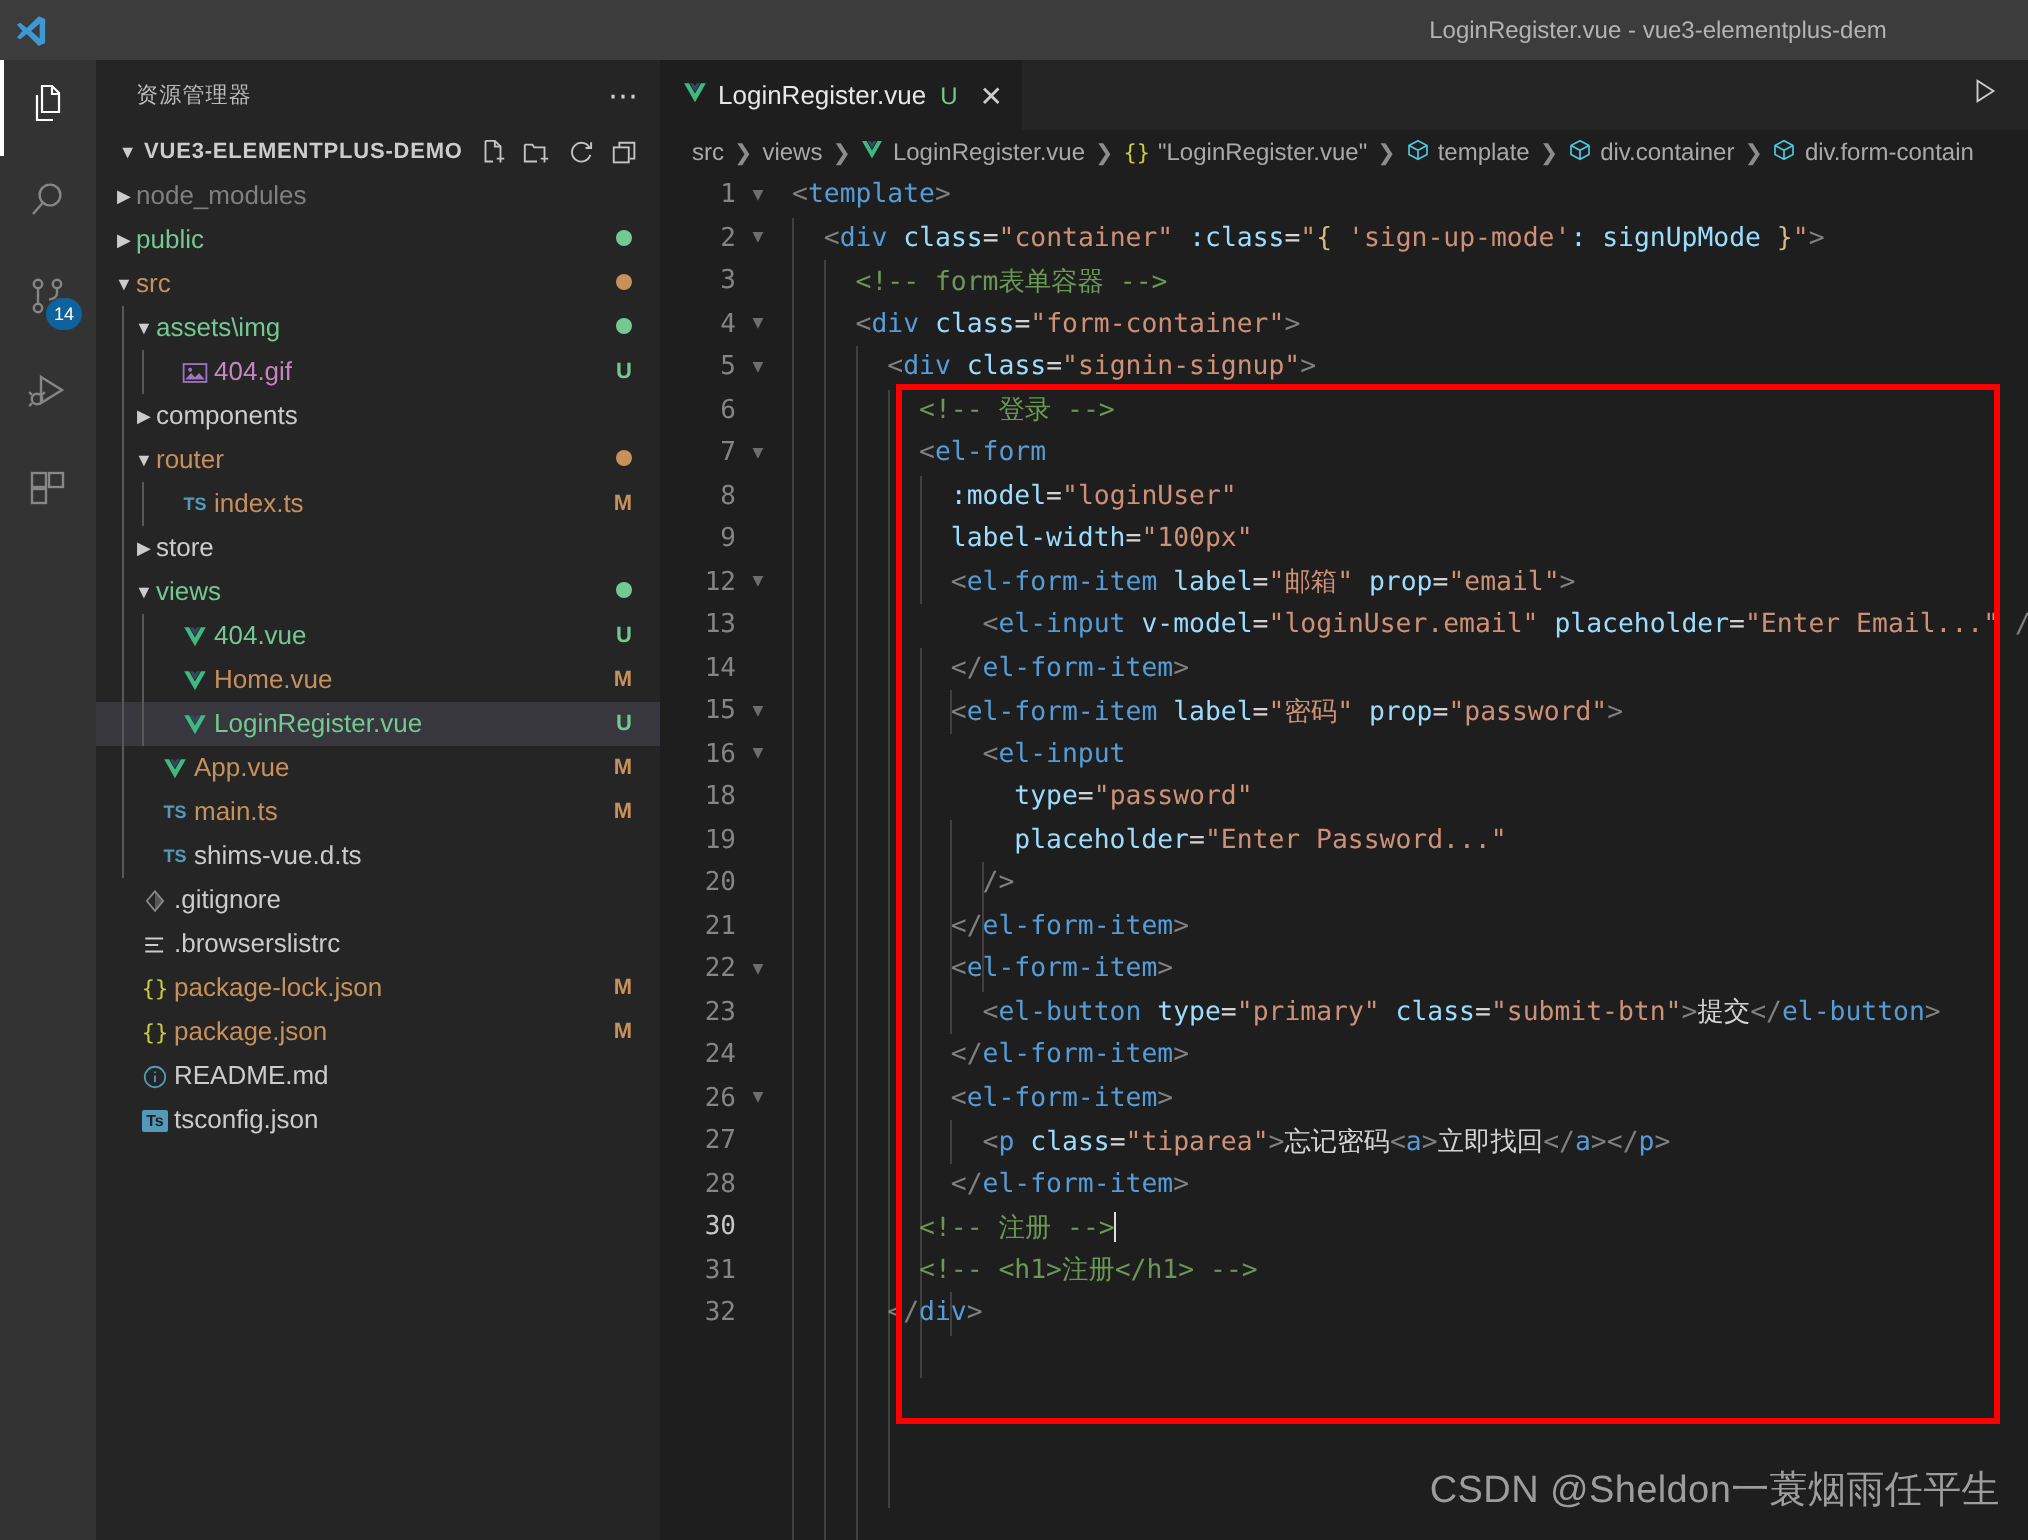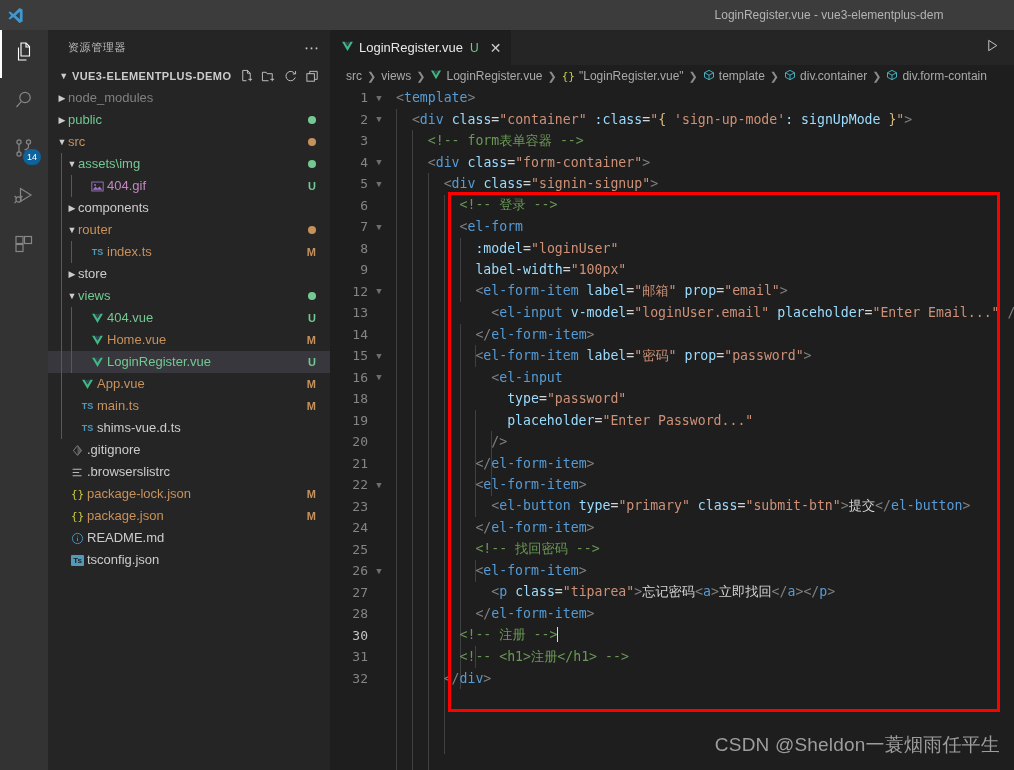--- a/index.html
+++ b/index.html
@@ -755,25 +755,20 @@
             <span class="lnum">23</span>
             <span class="fold"></span>
             <span class="ctext"><span class="t-txt">            </span><span class="t-punct">&lt;</span><span class="t-tag">el-button</span><span class="t-txt"> </span><span class="t-attr">type</span><span class="t-txt">=</span><span class="t-str">"primary"</span><span class="t-txt"> </span><span class="t-attr">class</span><span class="t-txt">=</span><span class="t-str">"submit-btn"</span><span class="t-punct">&gt;</span><span class="t-txt">提</span><span class="t-txt">交</span><span class="t-punct">&lt;/</span><span class="t-tag">el-button</span><span class="t-punct">&gt;</span></span>
           </div>
           <div class="code-row">
             <span class="lnum">24</span>
             <span class="fold"></span>
             <span class="ctext"><span class="t-txt">          </span><span class="t-punct">&lt;/</span><span class="t-tag">el-form-item</span><span class="t-punct">&gt;</span></span>
           </div>
           <div class="code-row">
-            <span class="lnum">25</span>
-            <span class="fold"></span>
-            <span class="ctext"><span class="t-txt">          </span><span class="t-cmt">&lt;!-- 找回密码 --&gt;</span></span>
-          </div>
-          <div class="code-row">
             <span class="lnum">26</span>
             <span class="fold">▼</span>
             <span class="ctext"><span class="t-txt">          </span><span class="t-punct">&lt;</span><span class="t-tag">el-form-item</span><span class="t-punct">&gt;</span></span>
           </div>
           <div class="code-row">
             <span class="lnum">27</span>
             <span class="fold"></span>
             <span class="ctext"><span class="t-txt">            </span><span class="t-punct">&lt;</span><span class="t-tag">p</span><span class="t-txt"> </span><span class="t-attr">class</span><span class="t-txt">=</span><span class="t-str">"tiparea"</span><span class="t-punct">&gt;</span><span class="t-txt">忘</span><span class="t-txt">记</span><span class="t-txt">密</span><span class="t-txt">码</span><span class="t-punct">&lt;</span><span class="t-tag">a</span><span class="t-punct">&gt;</span><span class="t-txt">立</span><span class="t-txt">即</span><span class="t-txt">找</span><span class="t-txt">回</span><span class="t-punct">&lt;/</span><span class="t-tag">a</span><span class="t-punct">&gt;</span><span class="t-punct">&lt;/</span><span class="t-tag">p</span><span class="t-punct">&gt;</span></span>
           </div>
           <div class="code-row">

